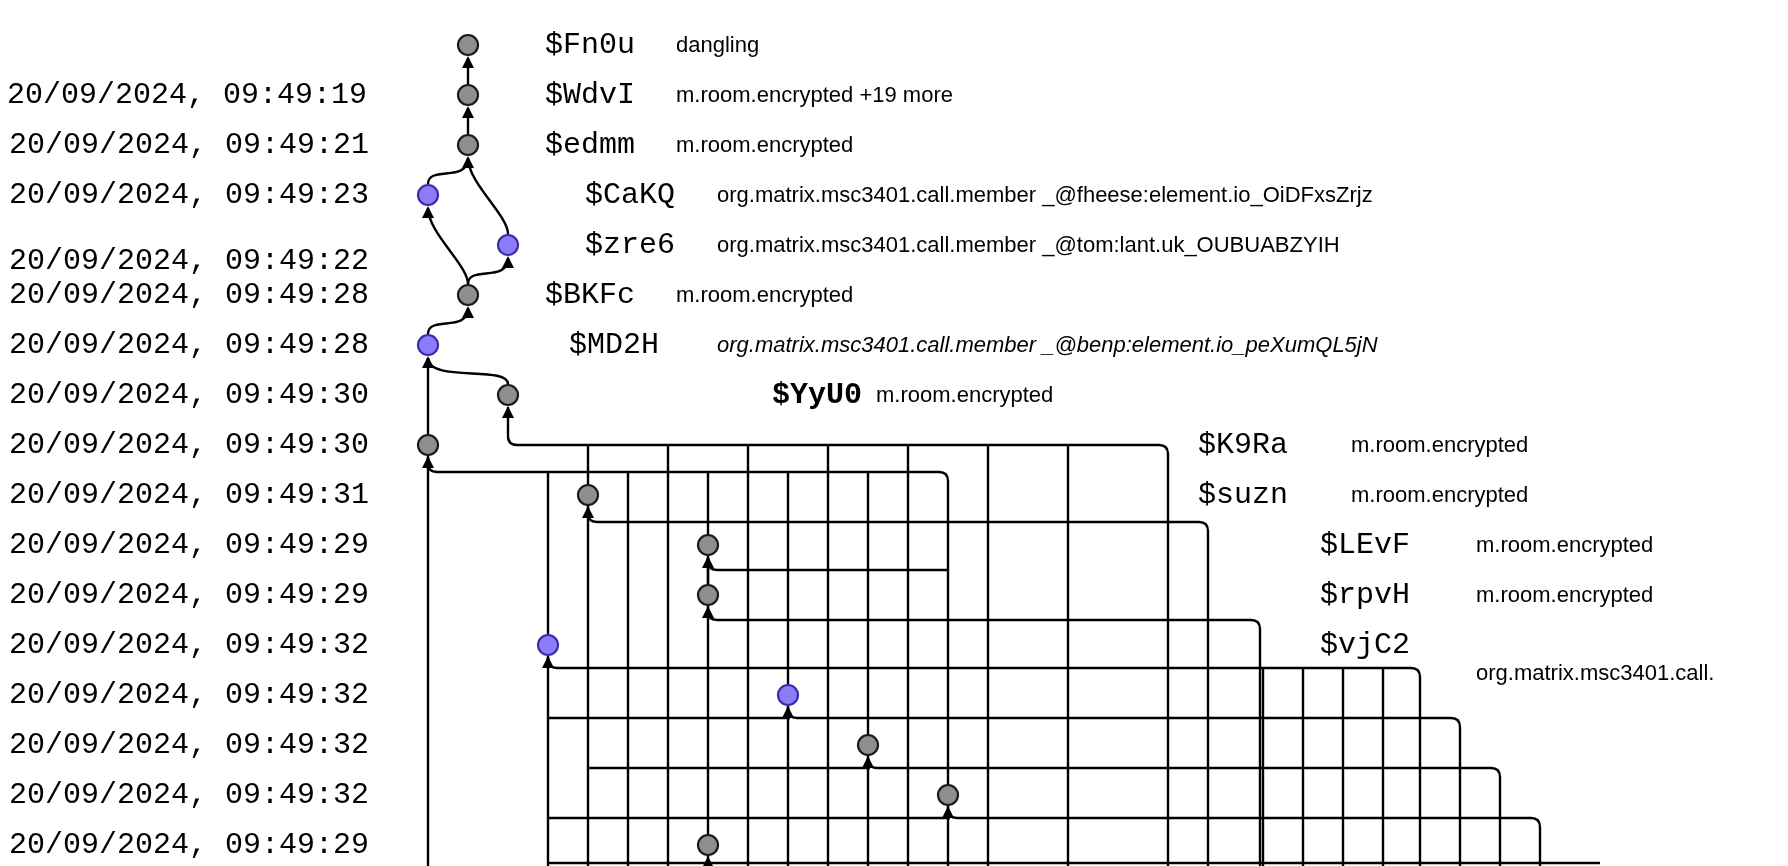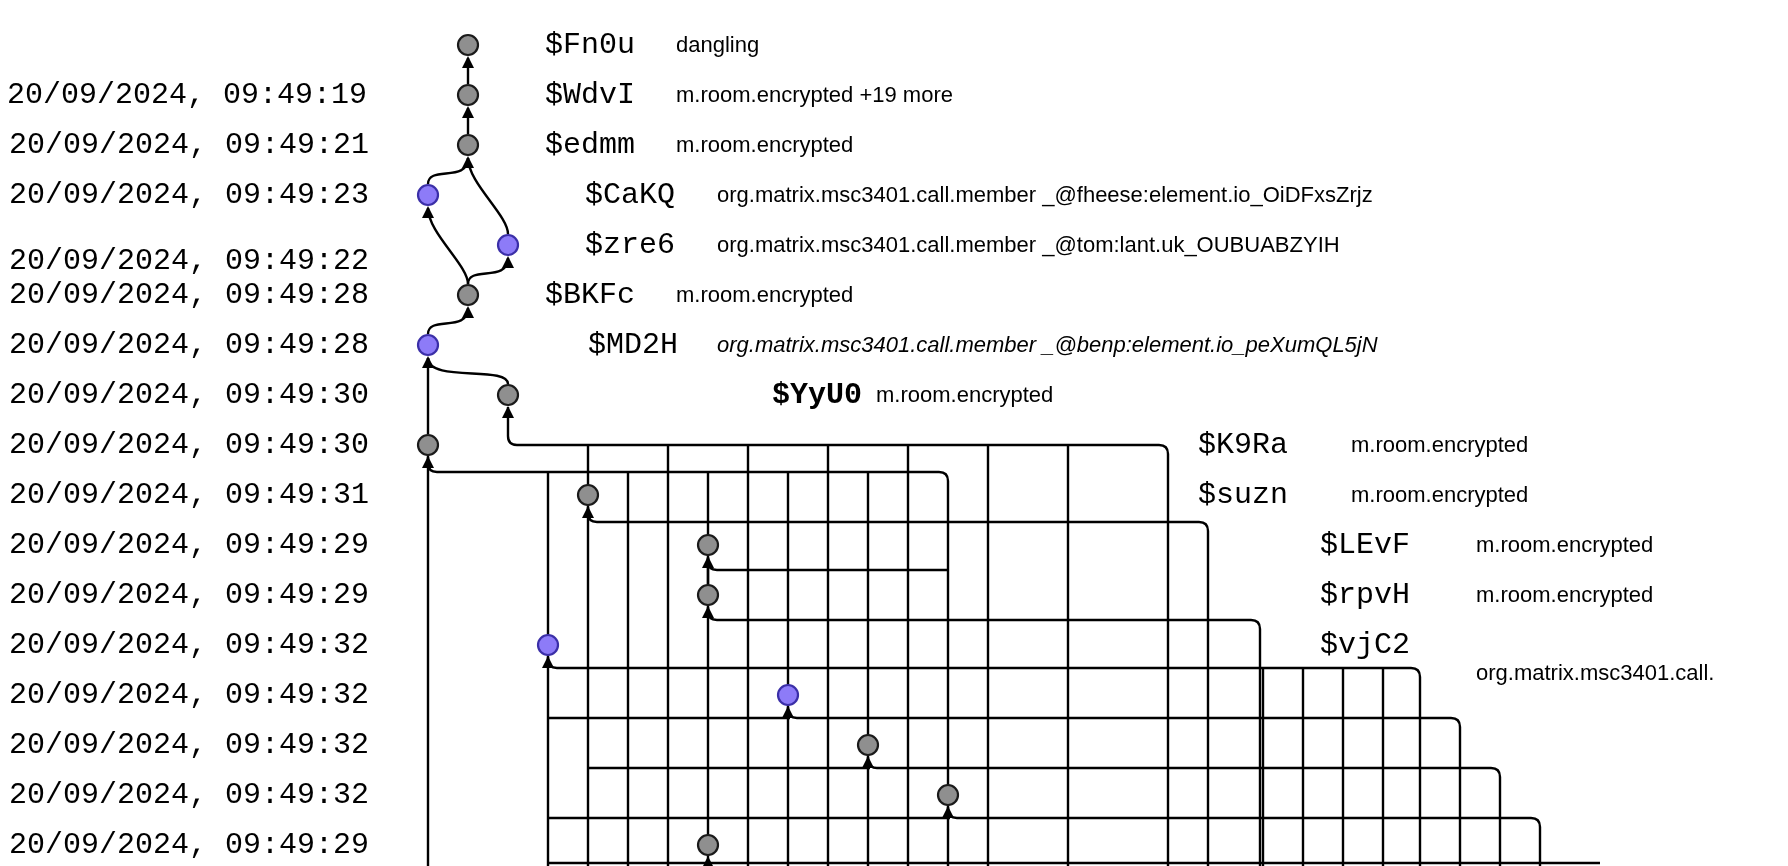--- a/index.html
+++ b/index.html
@@ -107,21 +107,21 @@
       <div class="rowtext ts" style="left: 9px; top: 178px;">20/09/2024, 09:49:23</div>
       <div class="rowtext eid" style="left: 585px; top: 178px;">$CaKQ</div>
       <div class="rowtext etype" style="left: 717px; top: 178px;">org.matrix.msc3401.call.member _@fheese:element.io_OiDFxsZrjz</div>
       <div class="rowtext ts" style="left: 9px; top: 228px; margin-top: 16px;">20/09/2024, 09:49:22</div>
       <div class="rowtext eid" style="left: 585px; top: 228px;">$zre6</div>
       <div class="rowtext etype" style="left: 717px; top: 228px;">org.matrix.msc3401.call.member _@tom:lant.uk_OUBUABZYIH</div>
       <div class="rowtext ts" style="left: 9px; top: 278px;">20/09/2024, 09:49:28</div>
       <div class="rowtext eid" style="left: 545px; top: 278px;">$BKFc</div>
       <div class="rowtext etype" style="left: 676px; top: 278px;">m.room.encrypted</div>
       <div class="rowtext ts" style="left: 9px; top: 328px;">20/09/2024, 09:49:28</div>
-      <div class="rowtext eid" style="left: 588px; top: 328px;">$MD2H</div>
+      <div class="rowtext eid" style="left: 569px; top: 328px;">$MD2H</div>
       <div class="rowtext etype" style="left: 717px; top: 328px; font-style: italic;">org.matrix.msc3401.call.member _@benp:element.io_peXumQL5jN</div>
       <div class="rowtext ts" style="left: 9px; top: 378px;">20/09/2024, 09:49:30</div>
       <div class="rowtext eid" style="left: 772px; top: 378px; font-weight: bold;">$YyU0</div>
       <div class="rowtext etype" style="left: 876px; top: 378px;">m.room.encrypted</div>
       <div class="rowtext ts" style="left: 9px; top: 428px;">20/09/2024, 09:49:30</div>
       <div class="rowtext eid" style="left: 1198px; top: 428px;">$K9Ra</div>
       <div class="rowtext etype" style="left: 1351px; top: 428px;">m.room.encrypted</div>
       <div class="rowtext ts" style="left: 9px; top: 478px;">20/09/2024, 09:49:31</div>
       <div class="rowtext eid" style="left: 1198px; top: 478px;">$suzn</div>
       <div class="rowtext etype" style="left: 1351px; top: 478px;">m.room.encrypted</div>

